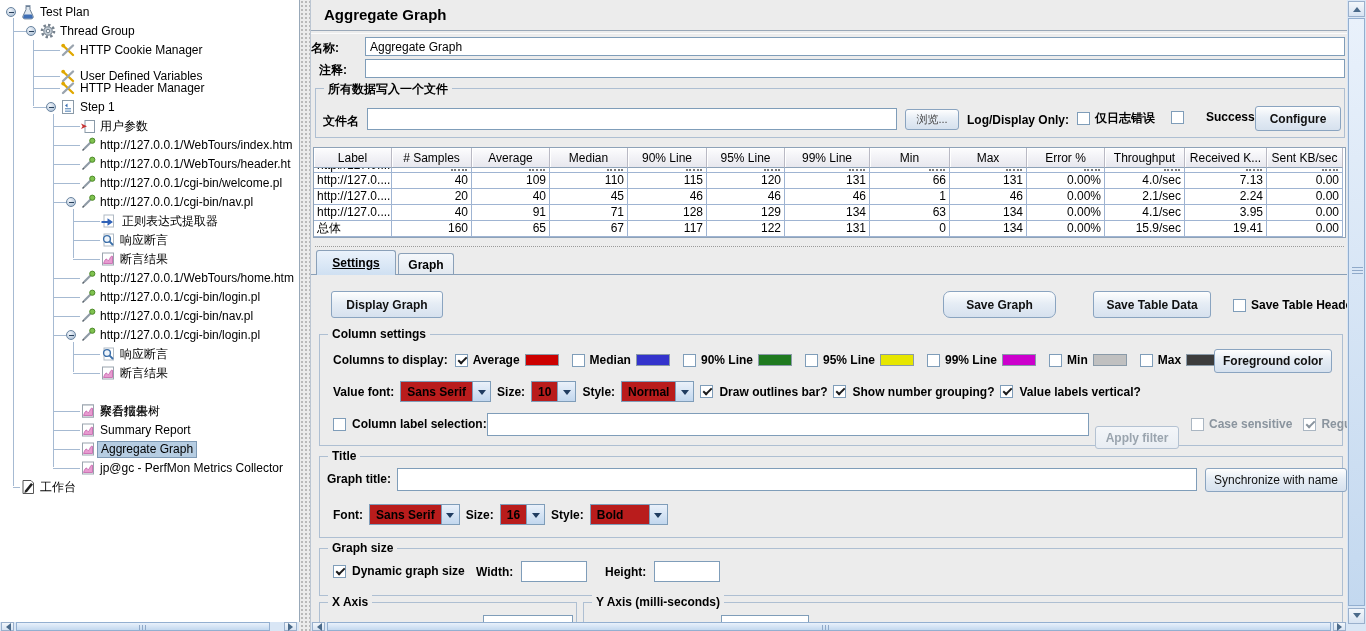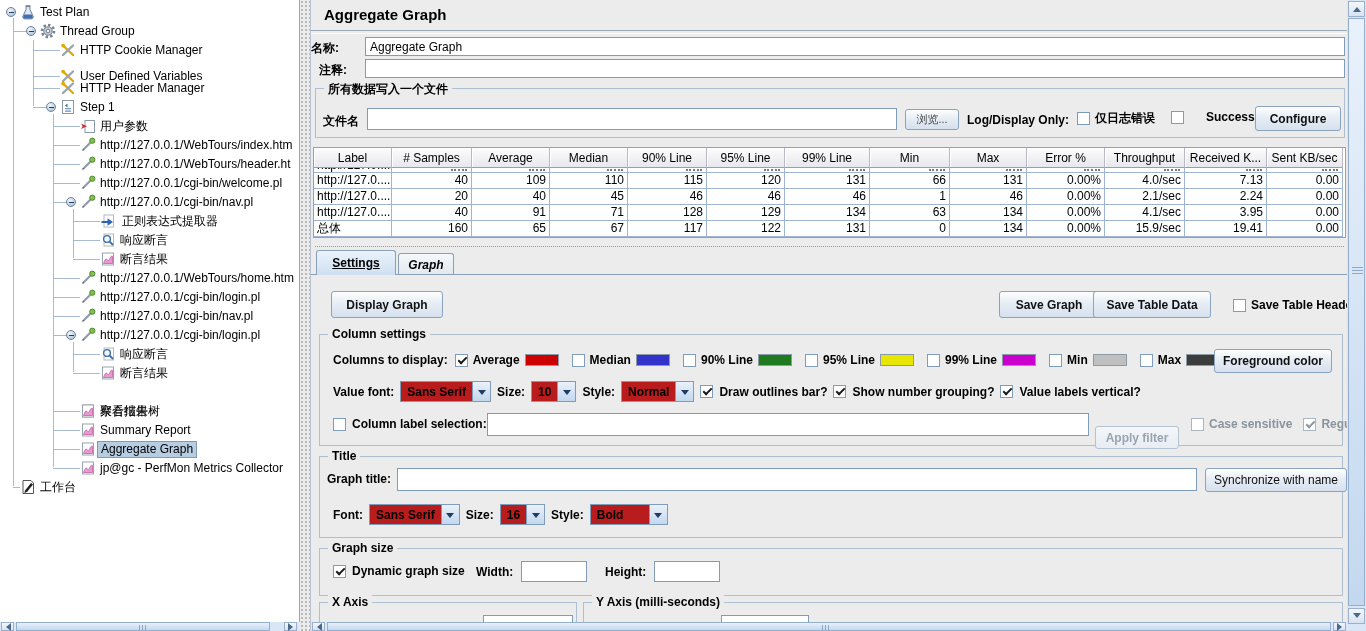--- a/index.html
+++ b/index.html
@@ -52,21 +52,21 @@
          overflow:hidden;white-space:nowrap;padding:0 3px;background:#fff;}
   .dcell.num{text-align:right;}
   .prow{height:5px;overflow:hidden;}
   .prow .dcell{height:5px;position:relative;}
   .prow .ptext{position:absolute;left:3px;top:-10px;}
   .prow .sliver{position:absolute;right:4px;bottom:1px;width:16px;border-bottom:2px dotted #7a7a7a;}
   
   .tab{position:absolute;border:1px solid #8aa0b8;border-bottom:none;border-radius:3px 3px 0 0;font-weight:bold;
        display:flex;align-items:center;justify-content:center;box-sizing:border-box;}
   .tab.active{background:linear-gradient(#eaf2fb,#cfe0f2);z-index:2;text-decoration:underline;}
-  .tab.plain{background:linear-gradient(#f5f8fb,#e2e8ef);font-style:italic;}
+  .tab.plain{background:linear-gradient(#f5f8fb,#e2e8ef);}
   .tabline{position:absolute;height:1px;background:#8aa0b8;}
   .dotline{position:absolute;border-top:1px dotted #9a9a9a;}
   
   .sb-btn{position:absolute;background:linear-gradient(#f3f7fb,#d7e3f2);border:1px solid #9ab0cc;box-sizing:border-box;
           display:flex;align-items:center;justify-content:center;}
   .tri-l{width:0;height:0;border:4px solid transparent;border-right:5px solid #4a6a8a;margin-left:-3px;}
   .tri-r{width:0;height:0;border:4px solid transparent;border-left:5px solid #4a6a8a;margin-right:-3px;}
   .tri-u{width:0;height:0;border:4px solid transparent;border-bottom:5px solid #4a6a8a;margin-top:-3px;}
   .tri-d{width:0;height:0;border:4px solid transparent;border-top:5px solid #4a6a8a;margin-bottom:-3px;}
   .sb-track{position:absolute;background:#d9e6f5;}
@@ -535,21 +535,21 @@
   <div class="dotline" style="left:4px;top:246px;width:1029px;"></div>
   <div class="tab active" style="left:5px;top:250px;width:80px;height:25px;">
       <span>Settings</span>
     </div>
   <div class="tab plain" style="left:87px;top:253px;width:56px;height:22px;">
       <span>Graph</span>
     </div>
   <div class="tabline" style="left:0;top:274px;width:1037px;"></div>
 
   <div class="btn" style="left:20px;top:291px;width:112px;height:27px;">Display Graph</div>
-  <div class="btn" style="left:688px;top:291px;width:100px;height:27px;">Save Graph</div>
+  <div class="btn" style="left:632px;top:291px;width:113px;height:27px;border-radius:7px;">Save Graph</div>
   <div class="btn" style="left:782px;top:291px;width:118px;height:27px;">Save Table Data</div>
   <div class="flexrow" style="left:922px;top:298px;gap:5px;">
     <span class="cb"></span>
     <span class="bold">Save Table Header</span>
   </div>
 
   <div class="group" style="left:8px;top:334px;width:1024px;height:112px;">
     <span class="gtitle">Column settings</span>
   </div>
   <div class="flexrow" style="left:22px;top:353px;gap:7px;">

